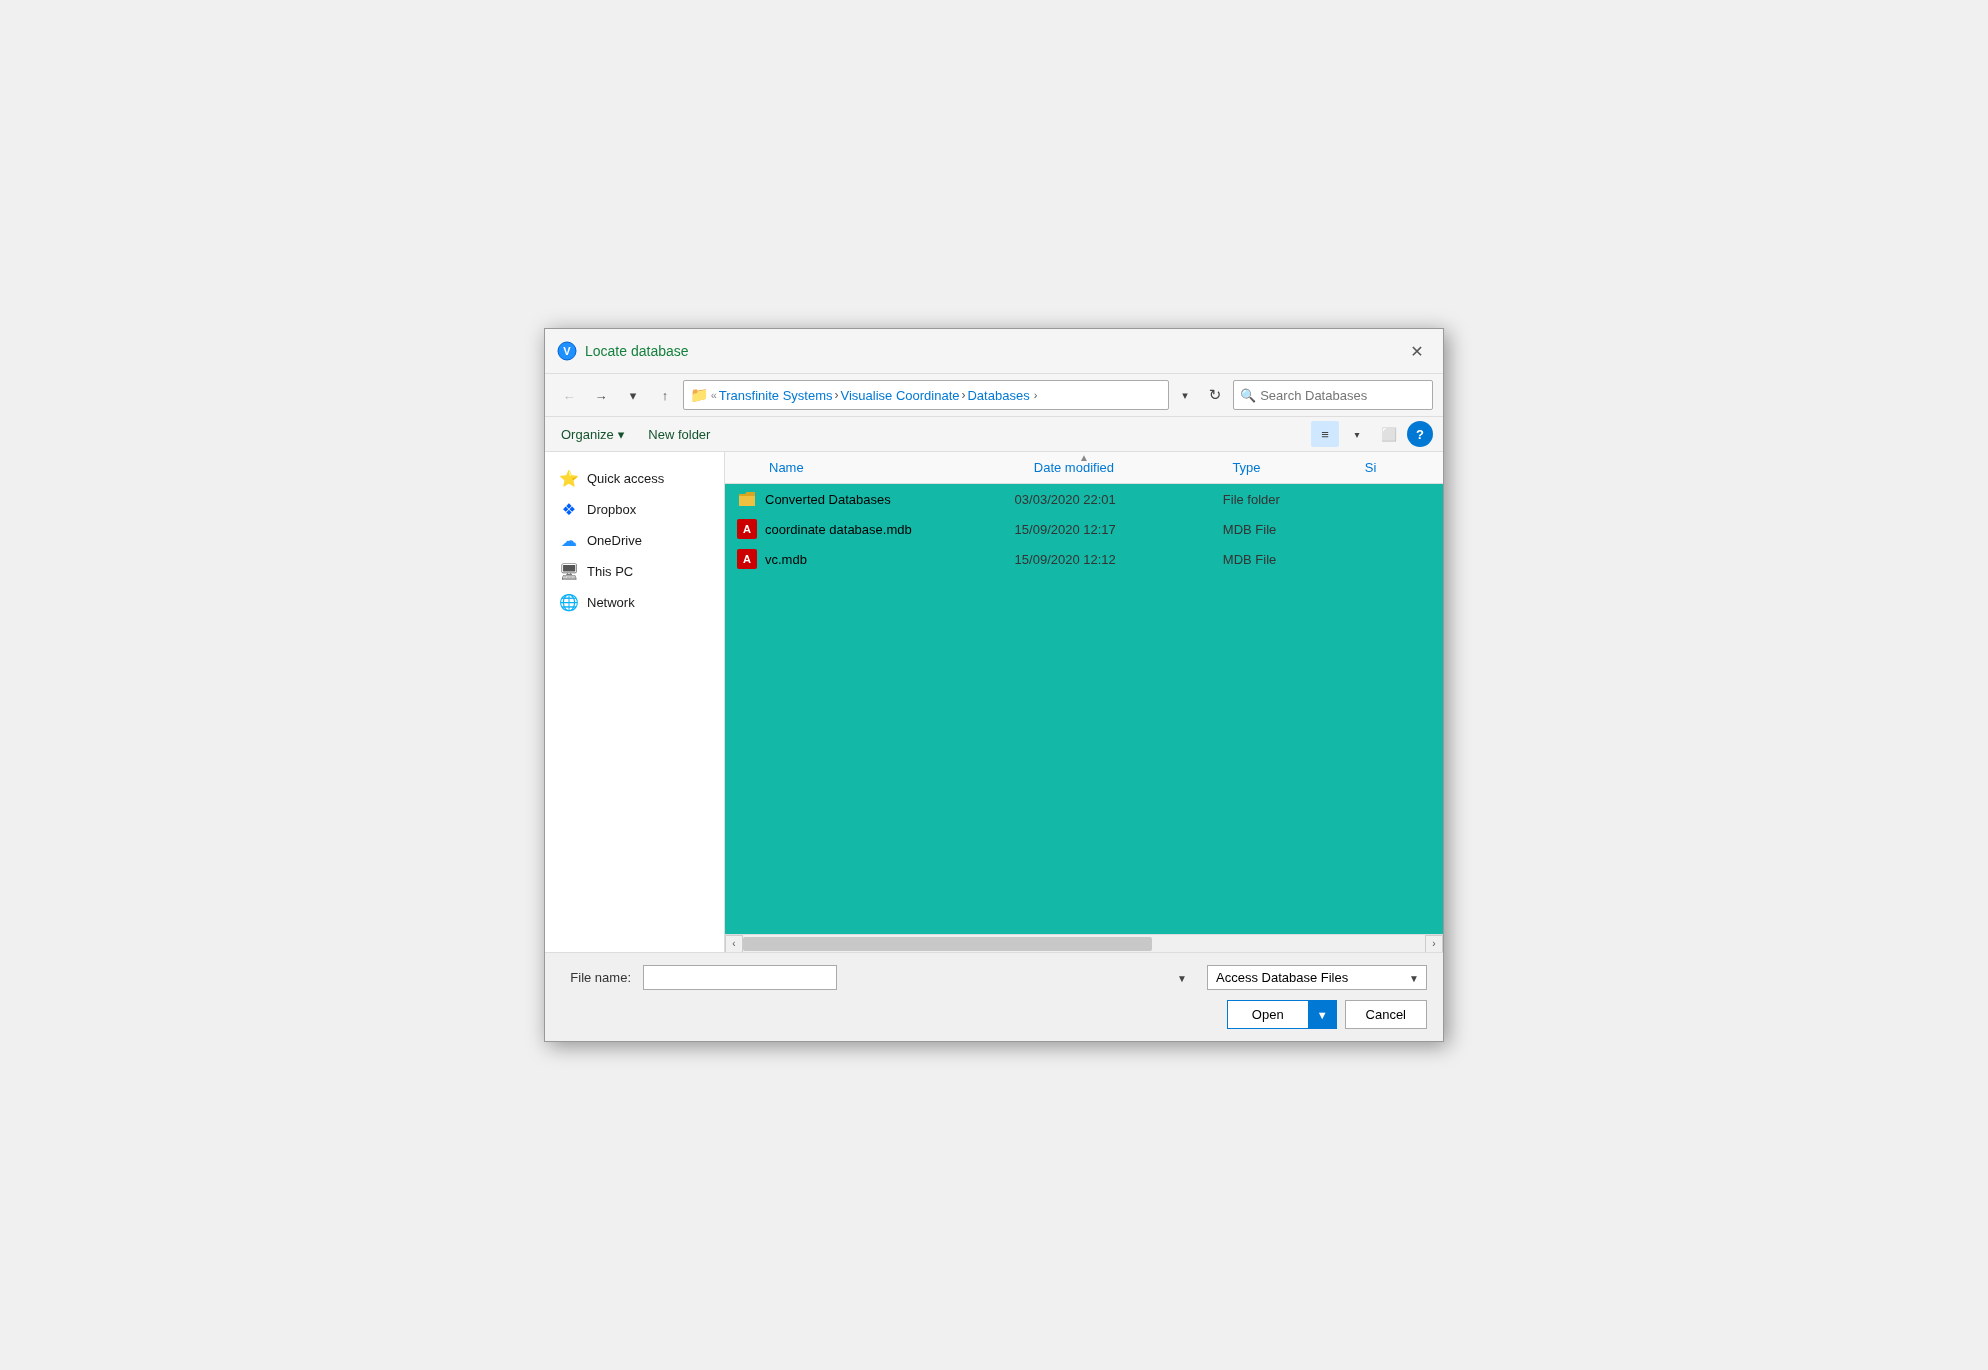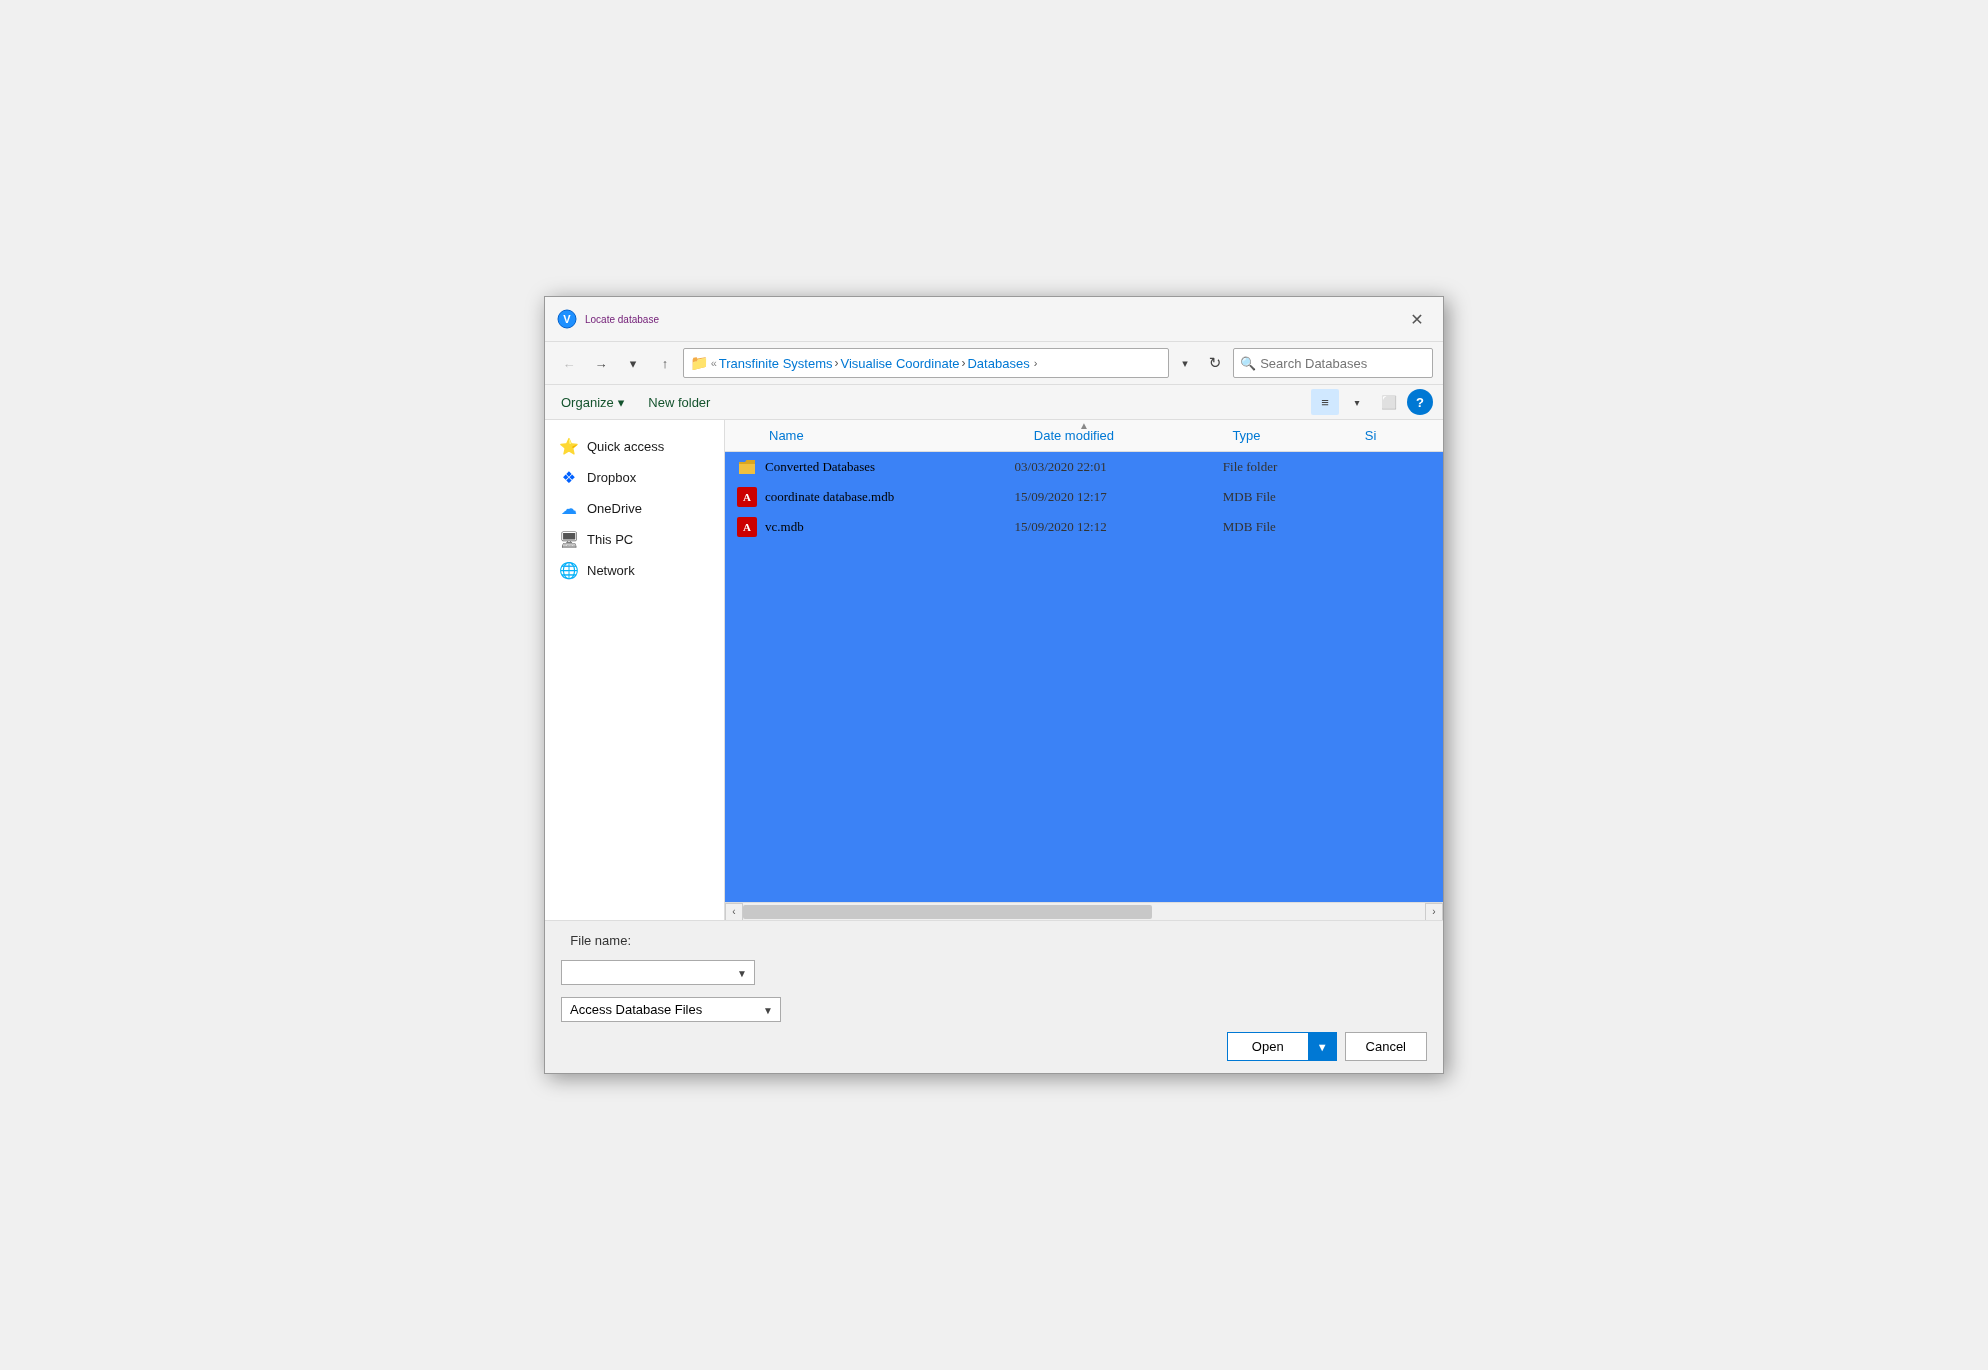--- a/index.html
+++ b/index.html
@@ -32,22 +32,22 @@
     .title-bar-left {
       display: flex;
       align-items: center;
       gap: 8px;
     }
     .app-icon {
       width: 20px;
       height: 20px;
     }
     .title-text {
-      font-size: 10px;
-      color: #701a75;
+      font-size: 14px;
+      color: #15803d;
       text-align: center;
     }
     .close-btn {
       width: 28px;
       height: 28px;
       display: flex;
       align-items: center;
       justify-content: center;
       cursor: pointer;
       border-radius: 2px;
@@ -271,22 +271,21 @@
       padding: 4px 0;
     }
     .col-name { flex: 2; margin-left: 32px; }
     .col-date { flex: 1.5; }
     .col-type { flex: 1; }
     .col-size { flex: 0.5; }
 
     .file-list {
       flex: 1;
       overflow-y: auto;
-      background: #3b82f6;
-      font-family: Liberation Serif, serif;
+      background: #14b8a6;
     }
     .file-row {
       display: flex;
       align-items: center;
       padding: 5px 12px;
       cursor: pointer;
       border-bottom: none;
       font-size: 13px;
     }
     .file-name-cell {
@@ -356,24 +355,23 @@
     }
 
     
     .bottom-bar {
       background: #f0f0f0;
       border-top: 1px solid #ddd;
       padding: 12px 16px;
     }
     .filename-row {
       display: flex;
-      align-items: flex-start;
+      align-items: center;
       gap: 12px;
       margin-bottom: 10px;
-      flex-direction: column;
     }
     .filename-label {
       font-size: 13px;
       color: #333;
       min-width: 70px;
       text-align: right;
     }
     .filename-input {
       flex: 1;
       border: 1px solid #aaa;

